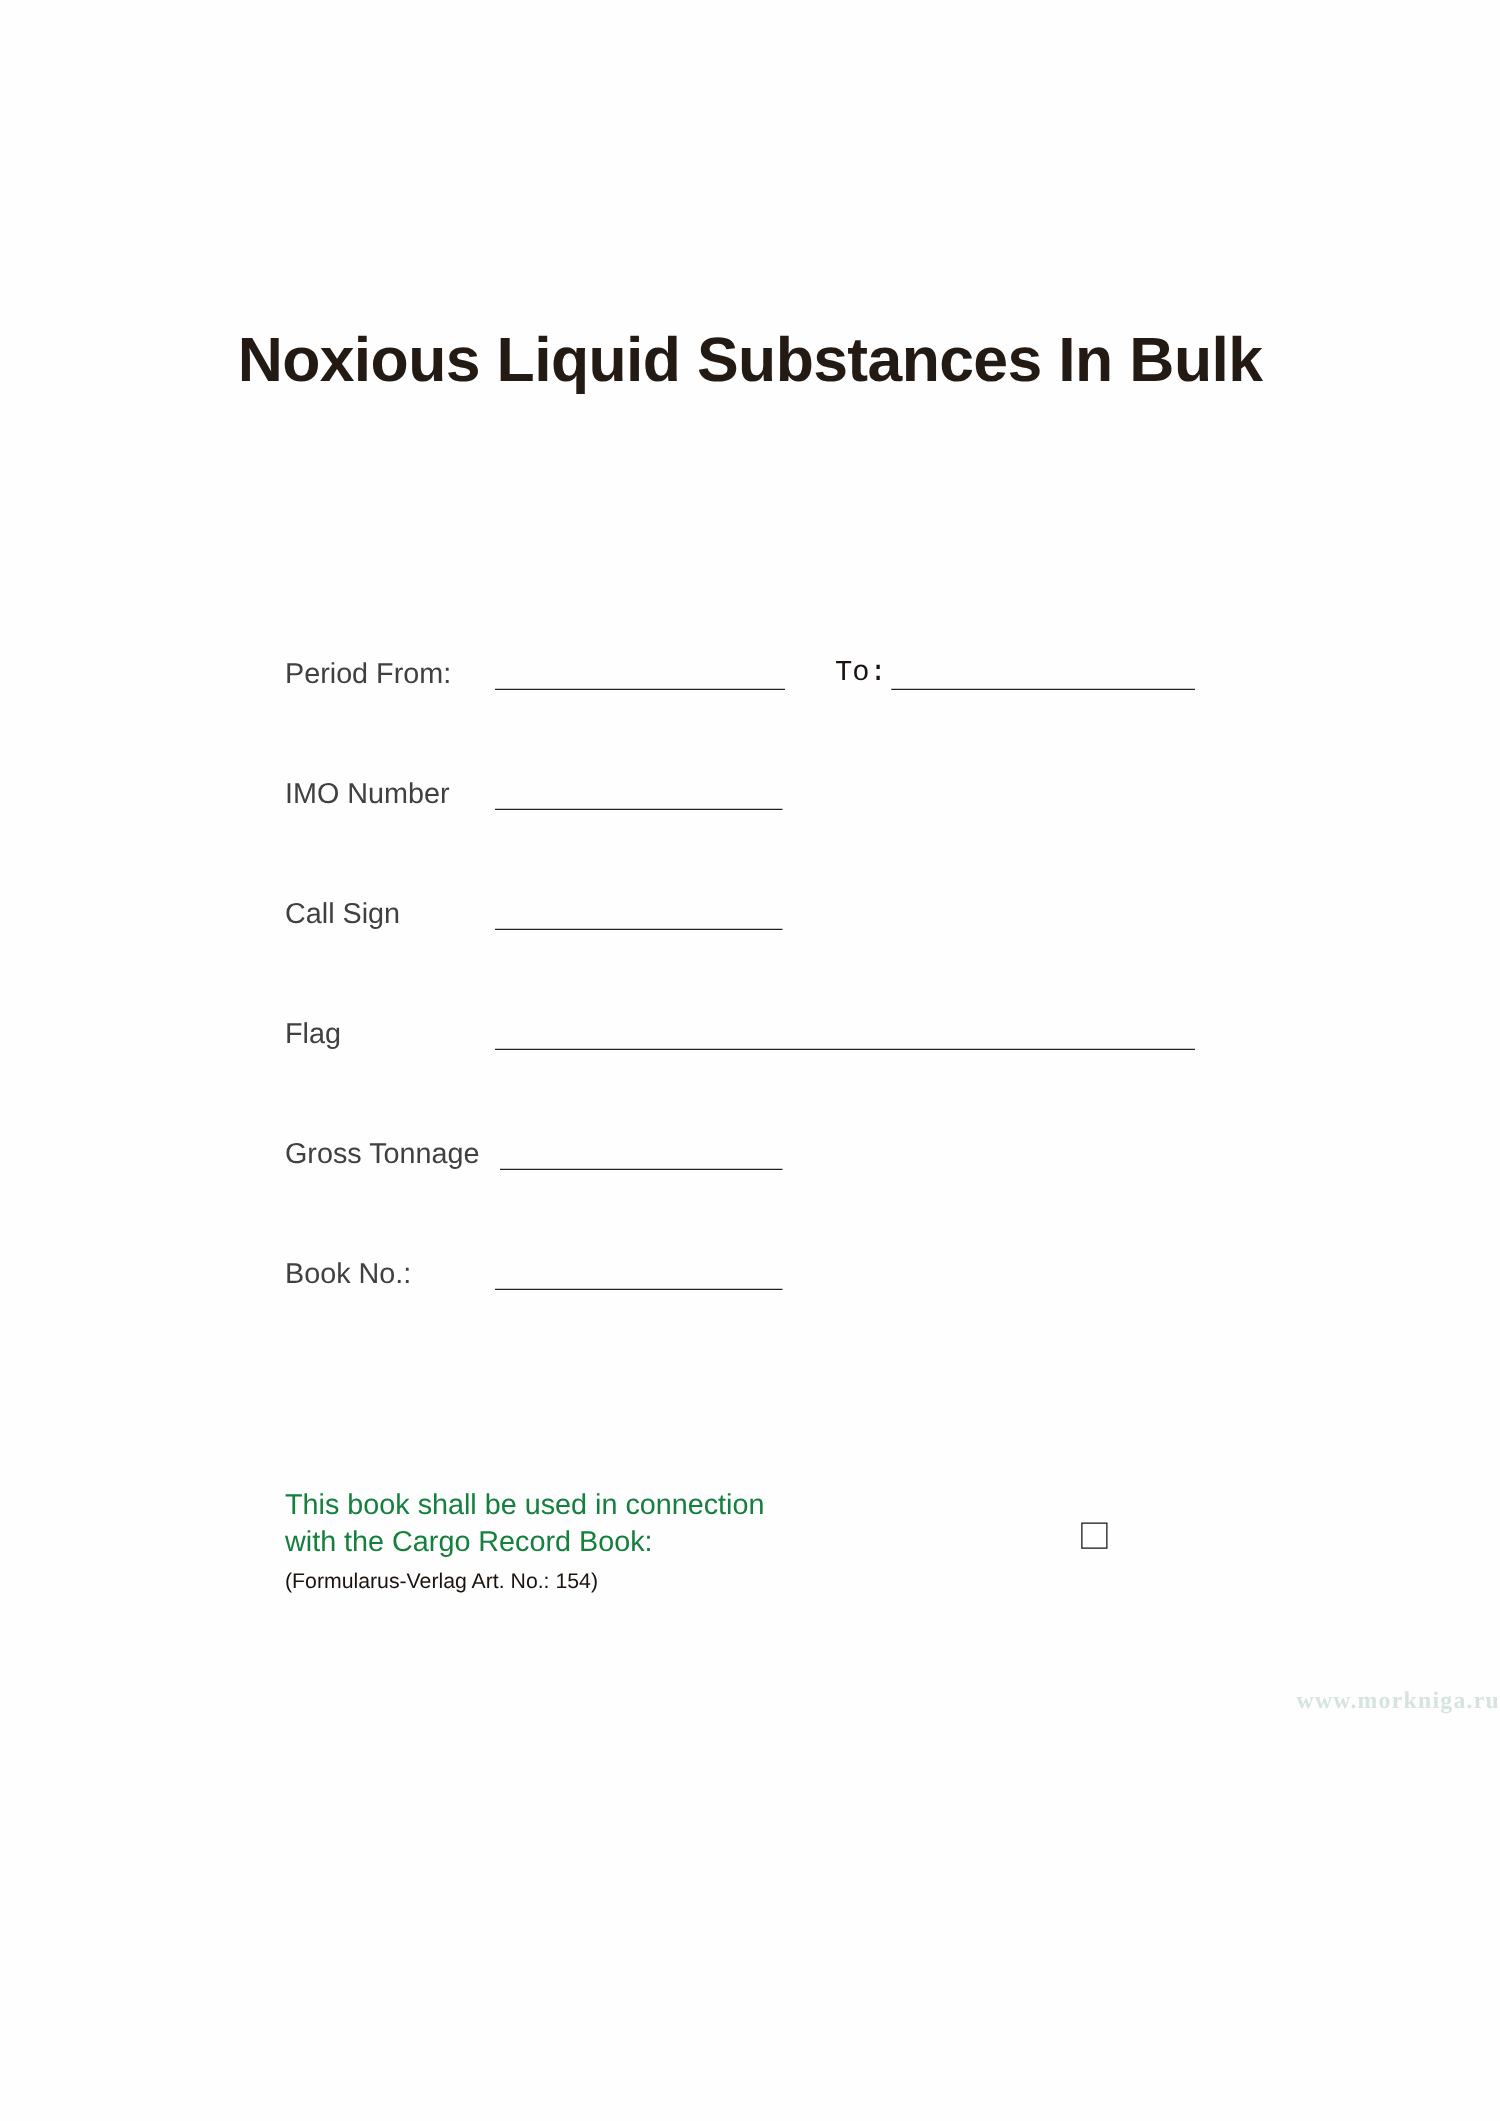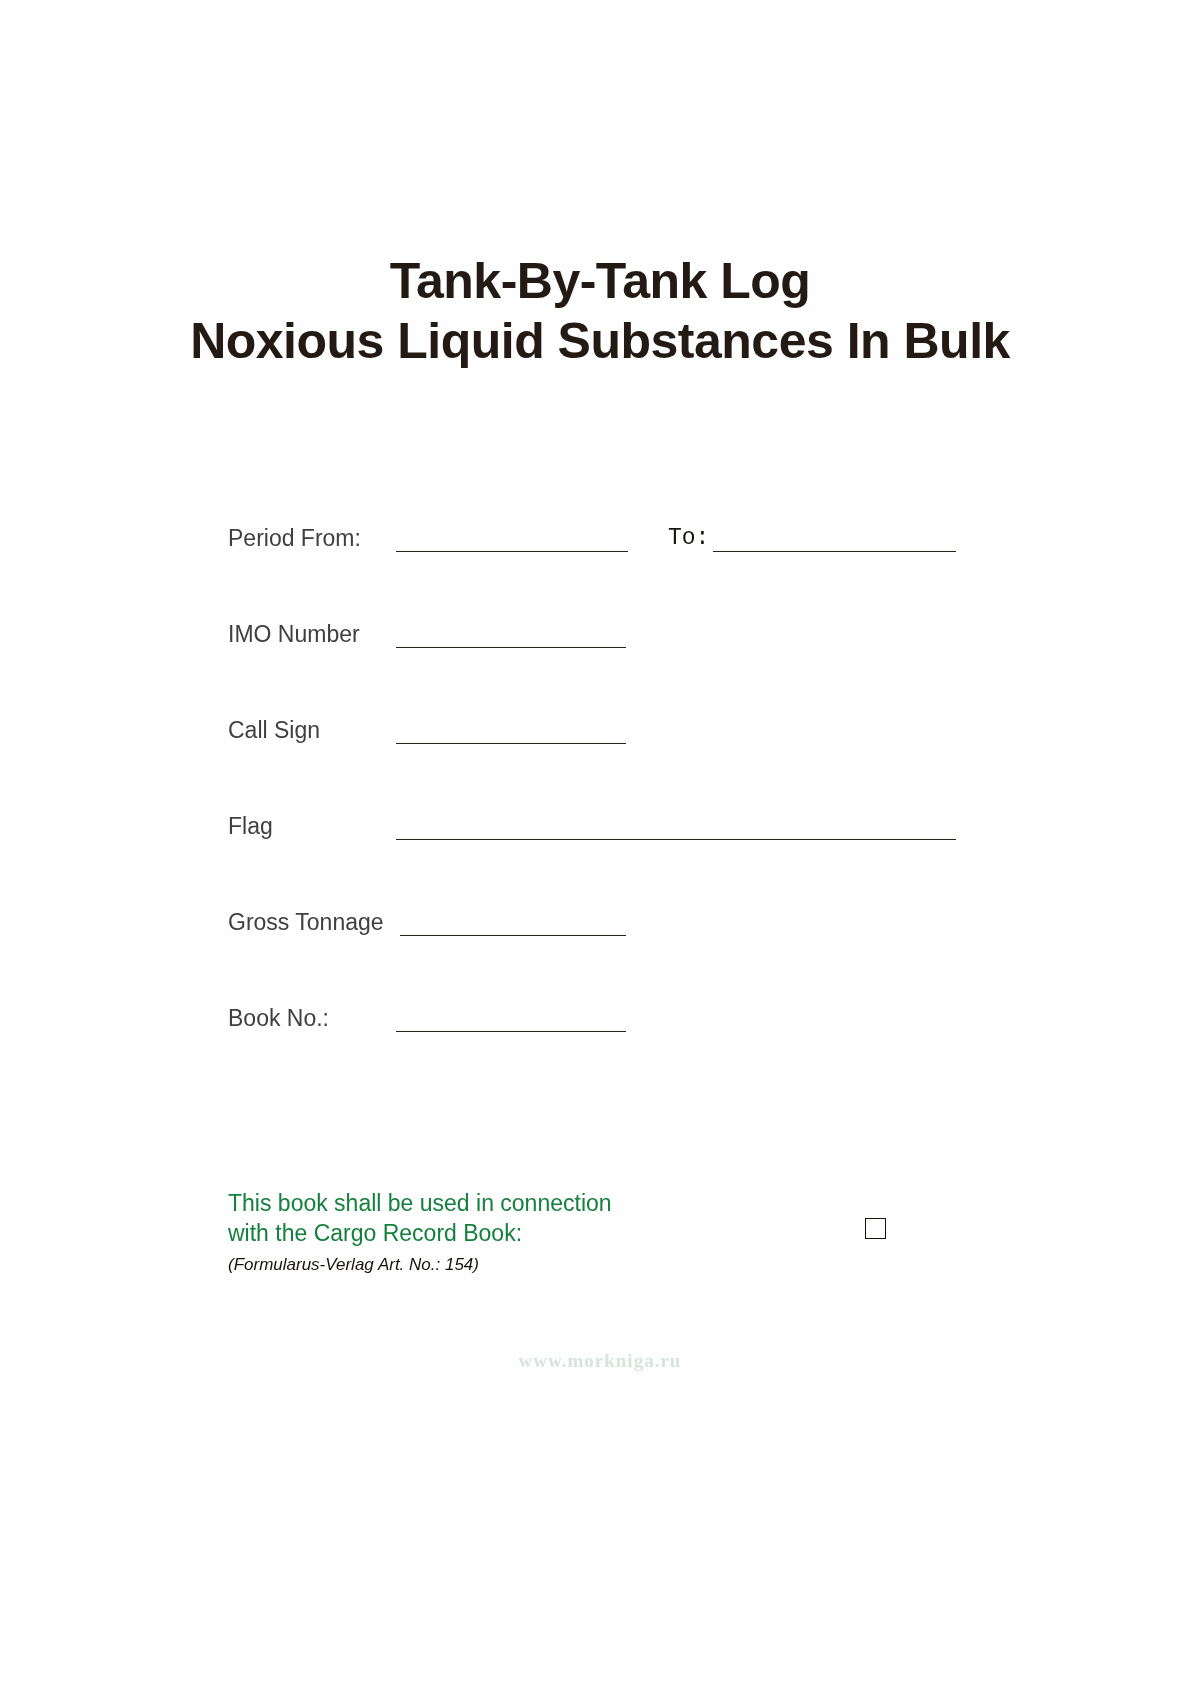--- a/index.html
+++ b/index.html
@@ -102,53 +102,51 @@
   }
   .note-text {
     font-size: 23px;
     line-height: 1.32;
     color: #15803d;
     width: 430px;
   }
   .note-sub {
     margin-top: 6px;
     font-size: 17px;
-    font-style: italic;
     color: #1a120e;
   }
   .checkbox {
     position: absolute;
     right: 82px;
     top: 30px;
     width: 19px;
     height: 19px;
     border: 1.8px solid #1a120e;
     background: #fff;
   }
 
   .watermark {
     position: absolute;
     left: 0;
     top: 1350px;
     width: 1200px;
-    text-align: center;
+    text-align: right;
     font-family: "Liberation Serif", serif;
     font-size: 19px;
     font-weight: bold;
     letter-spacing: 1px;
     color: #d7e4dd;
   }
 </style>
 </head>
 <body>
 
 <div class="page">
 
   <div class="title-block" style="top:255px;">
-    <div class="title-line1">Tank-By-Tank Log</div>
     <div class="title-line2">Noxious Liquid Substances In Bulk</div>
   </div>
 
   <div class="form">
 
     <div class="row r-period">
       <span class="label">Period From:</span>
       <span class="rule"></span>
       <span class="inline-label to-label">To:</span>
       <span class="rule rule2"></span>

